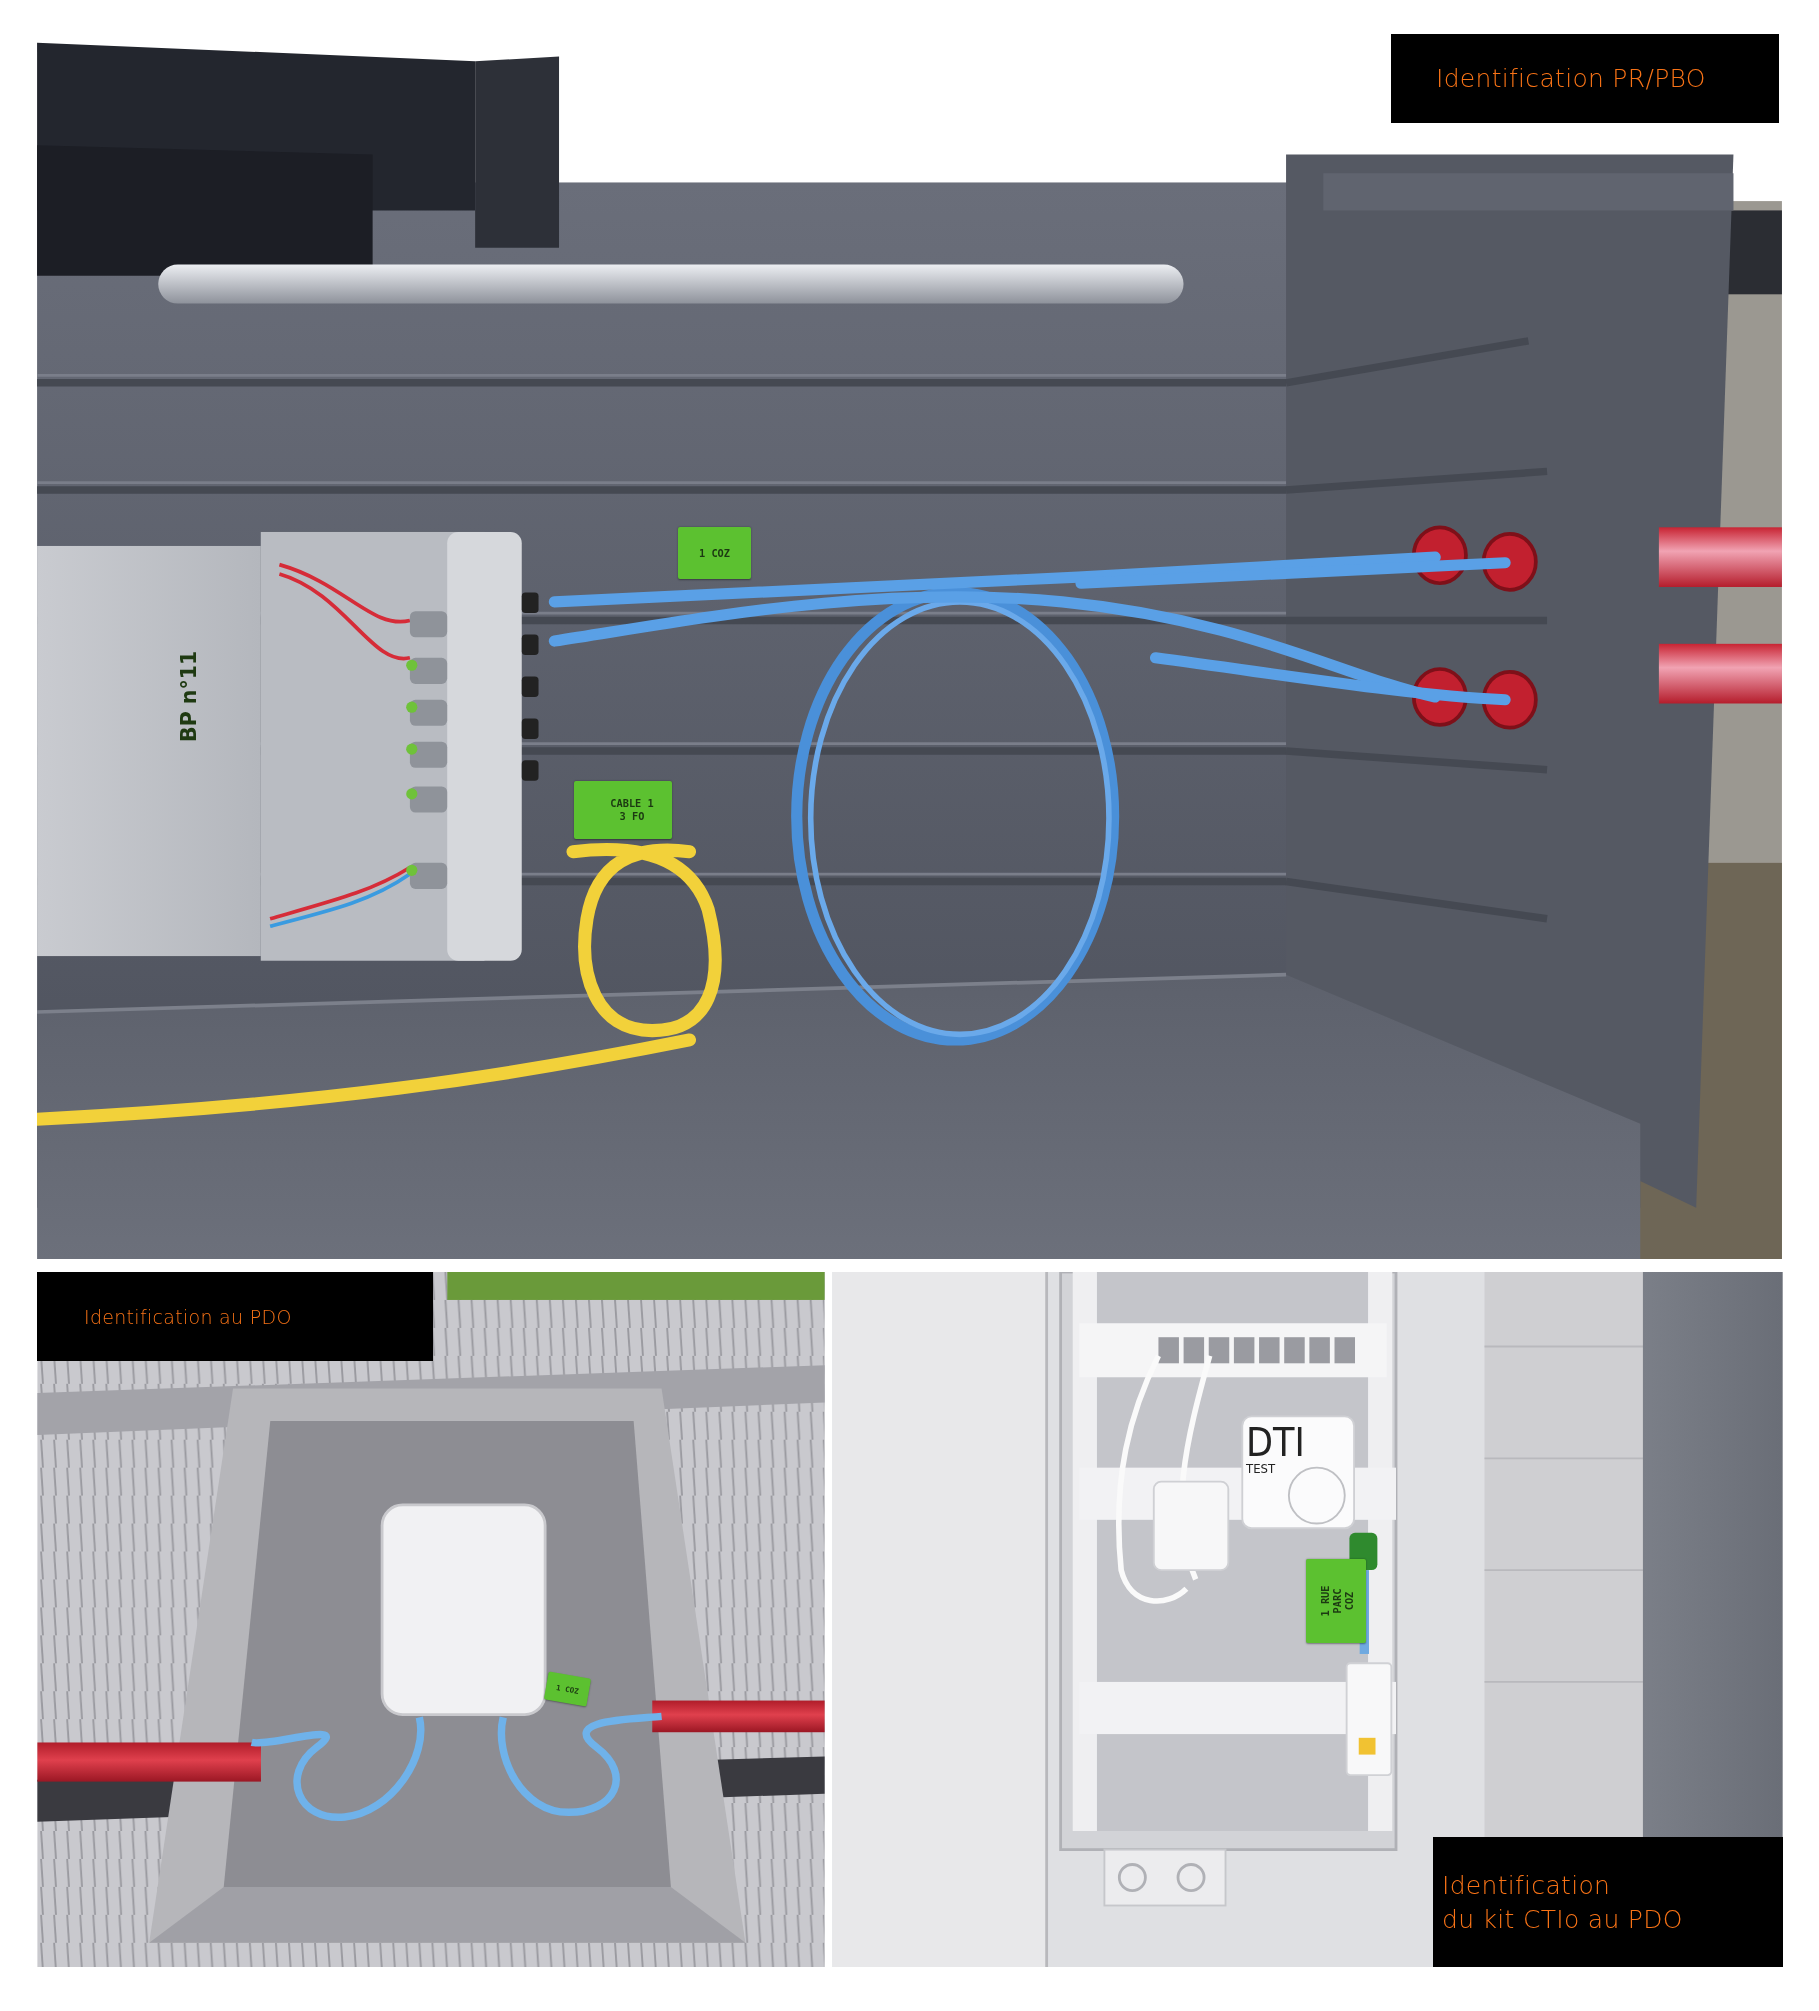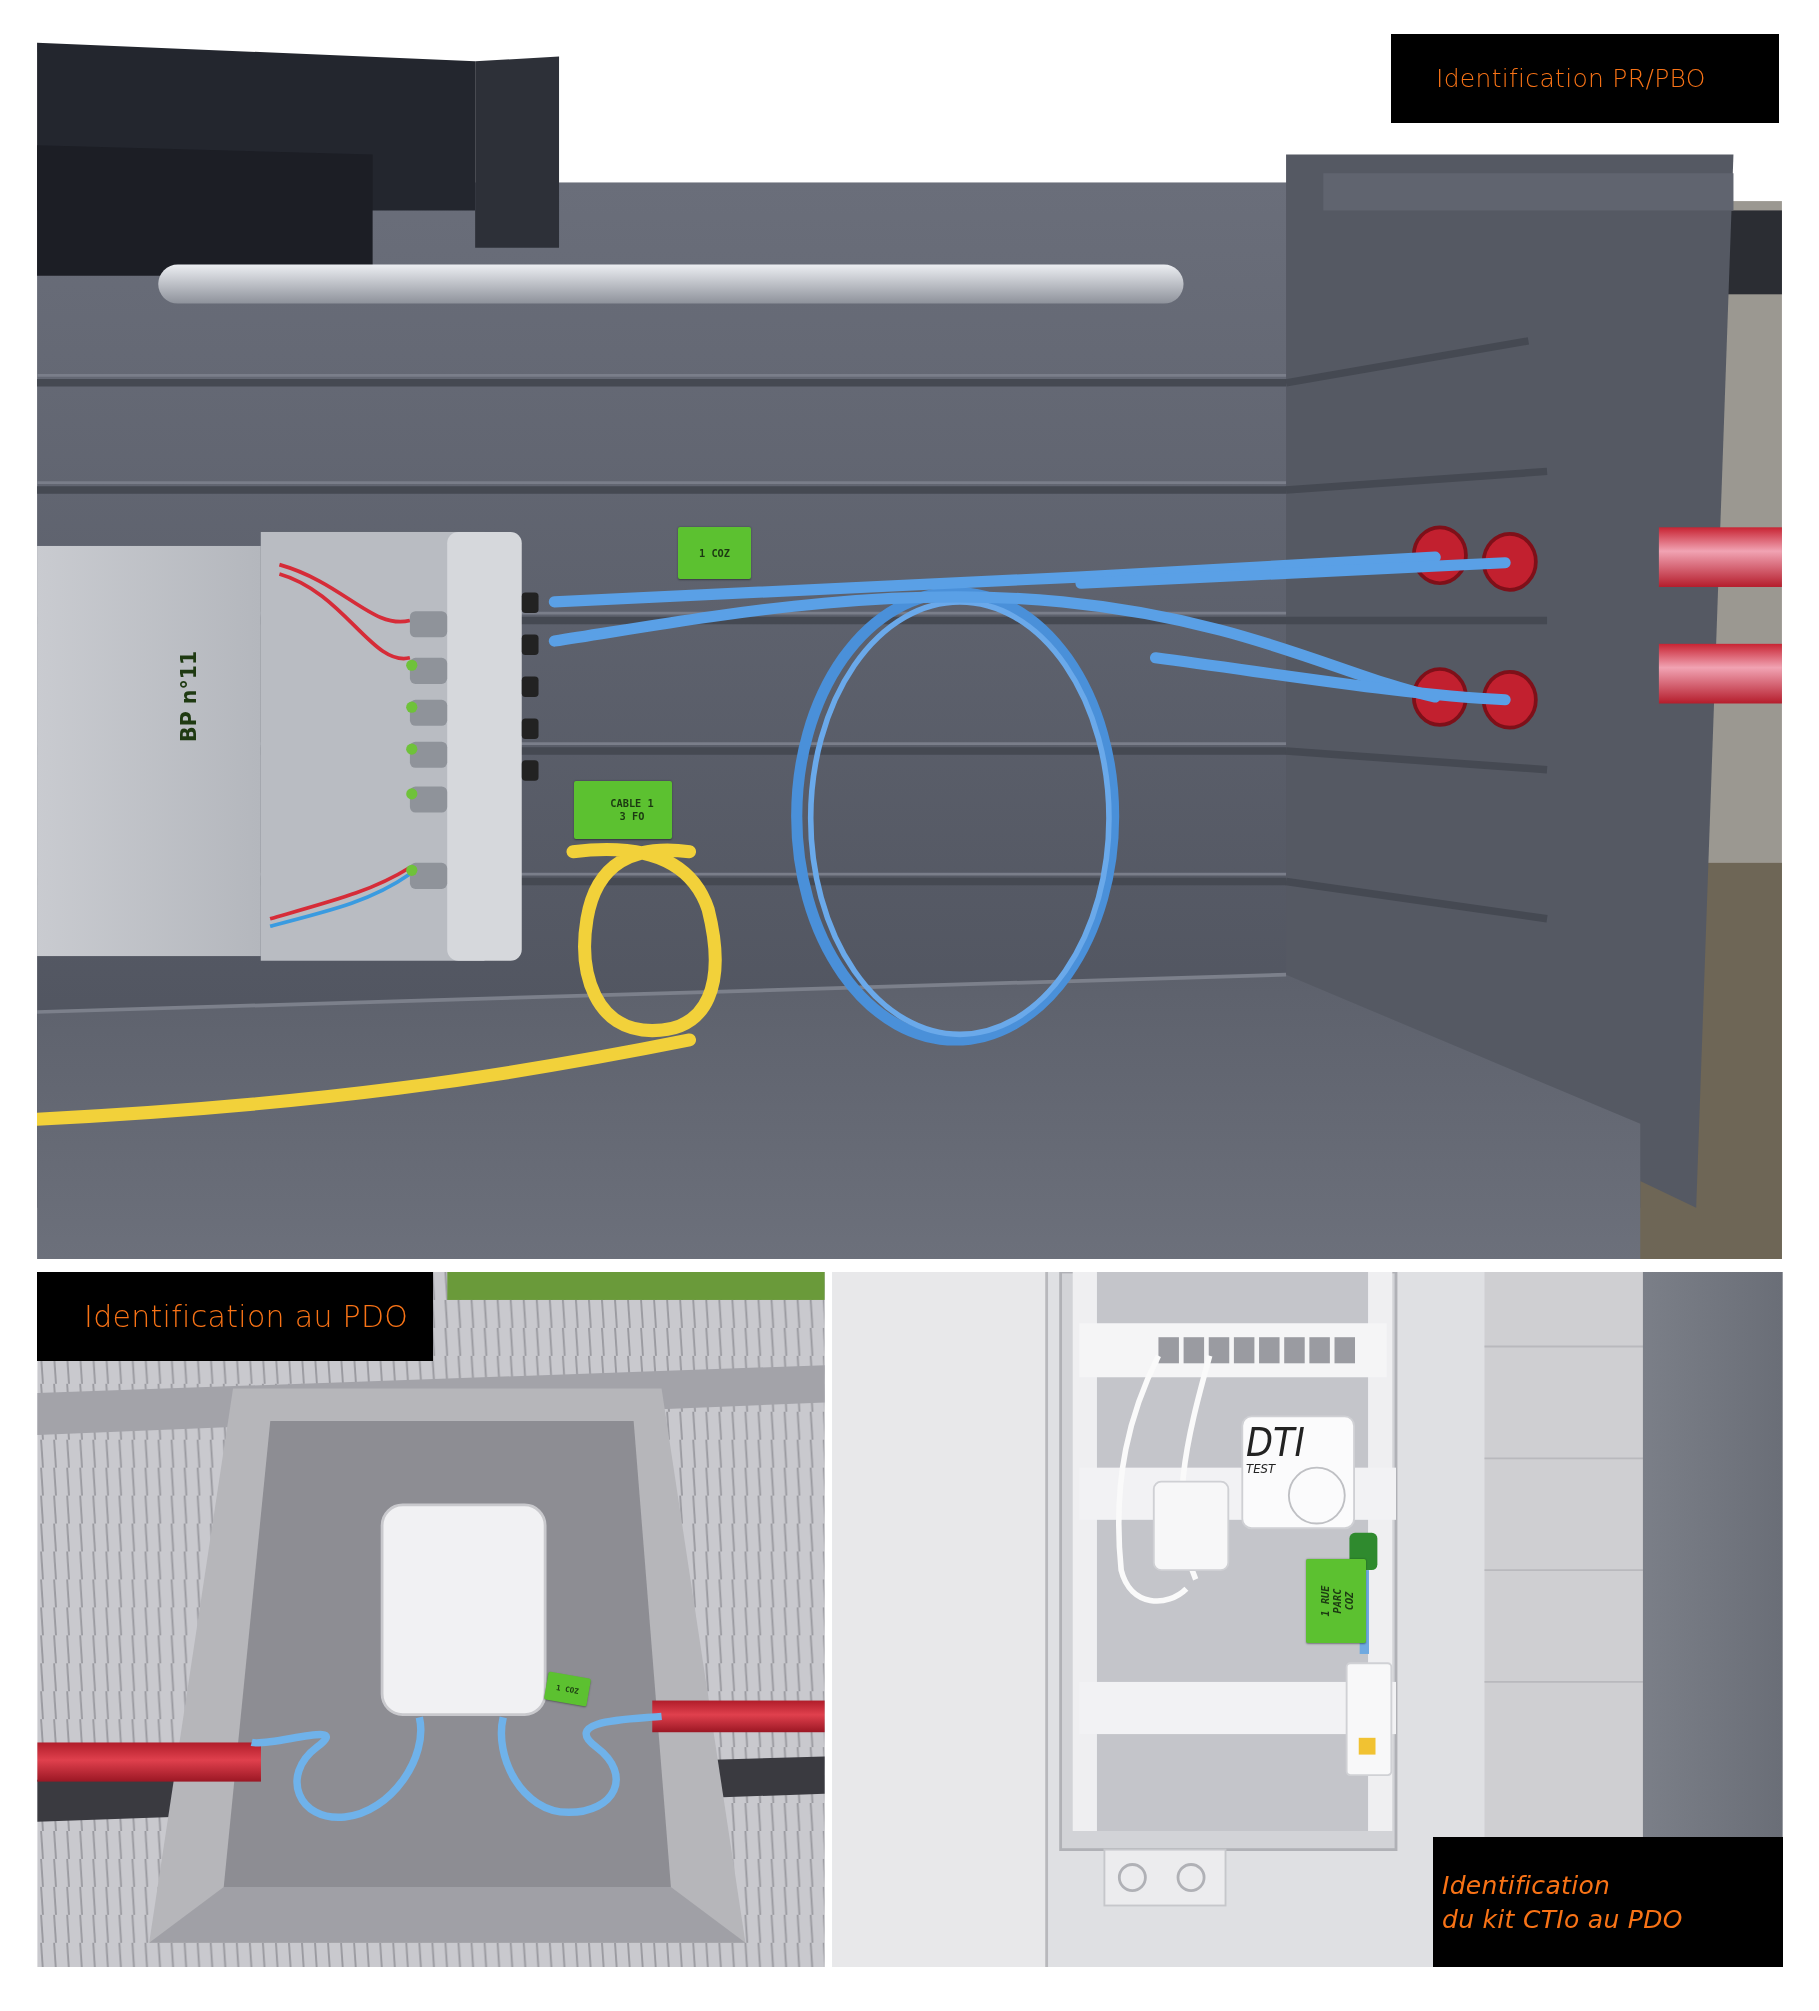--- a/index.html
+++ b/index.html
@@ -176,26 +176,26 @@
     <rect x="370" y="250" width="175" height="225" rx="22" fill="#f1f1f3" stroke="#c9c9cd" stroke-width="3"></rect>
 
     <g fill="none" stroke="#6fb2ea" stroke-width="8">
       <path d="M410,478 C420,520 380,580 330,585 C280,590 260,540 300,510 C340,480 250,510 230,505"></path>
       <path d="M500,478 C490,520 520,580 570,580 C620,580 640,540 600,510 C560,480 640,480 670,477"></path>
     </g>
   </svg>
   <div class="tag" style="left:509px;top:403px;width:43px;height:28px;font-size:7.5px;transform:rotate(10deg);">
     <span>1 COZ</span>
   </div>
-  <div class="label" style="left:0;top:0;width:396px;height:89px;padding-left:47px;font-size:30px;">
+  <div class="label" style="left:0;top:0;width:396px;height:89px;padding-left:47px;font-size:19px;">
     <span>Identification au PDO</span>
   </div>
 </div>
 
-<div class="panel" style="left:832px;top:1272px;width:951px;height:695px;font-style:italic;">
+<div class="panel" style="left:832px;top:1272px;width:951px;height:695px;">
   <svg width="951" height="695" viewBox="0 0 1020 746">
     <defs>
       <linearGradient id="stoneG" x1="0" y1="0" x2="1" y2="0">
         <stop offset="0" stop-color="#7b7f88"></stop>
           <stop offset="1" stop-color="#6a6e77"></stop>
       </linearGradient>
     </defs>
     <rect width="1020" height="746" fill="#dfe0e3"></rect>
 
     <rect x="700" y="0" width="170" height="746" fill="#cfcfd2"></rect>

